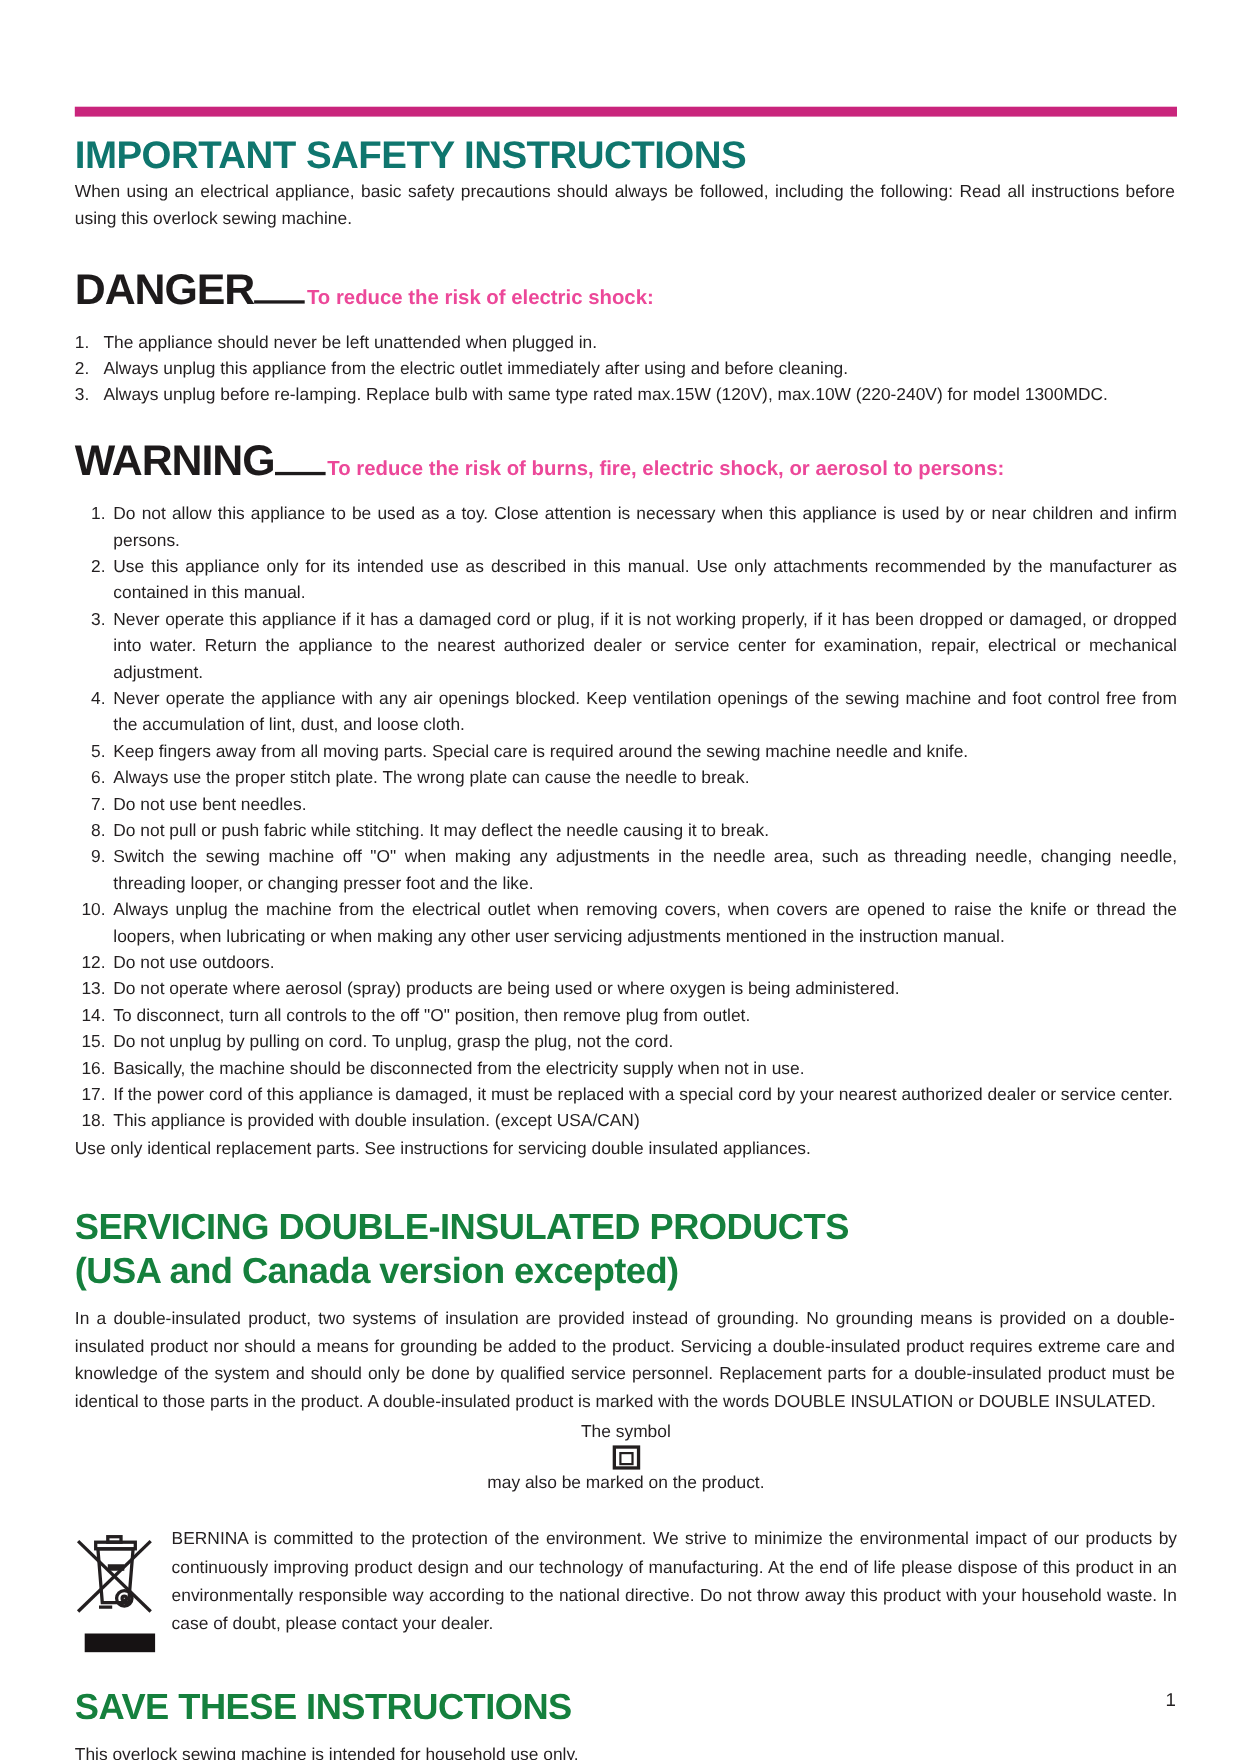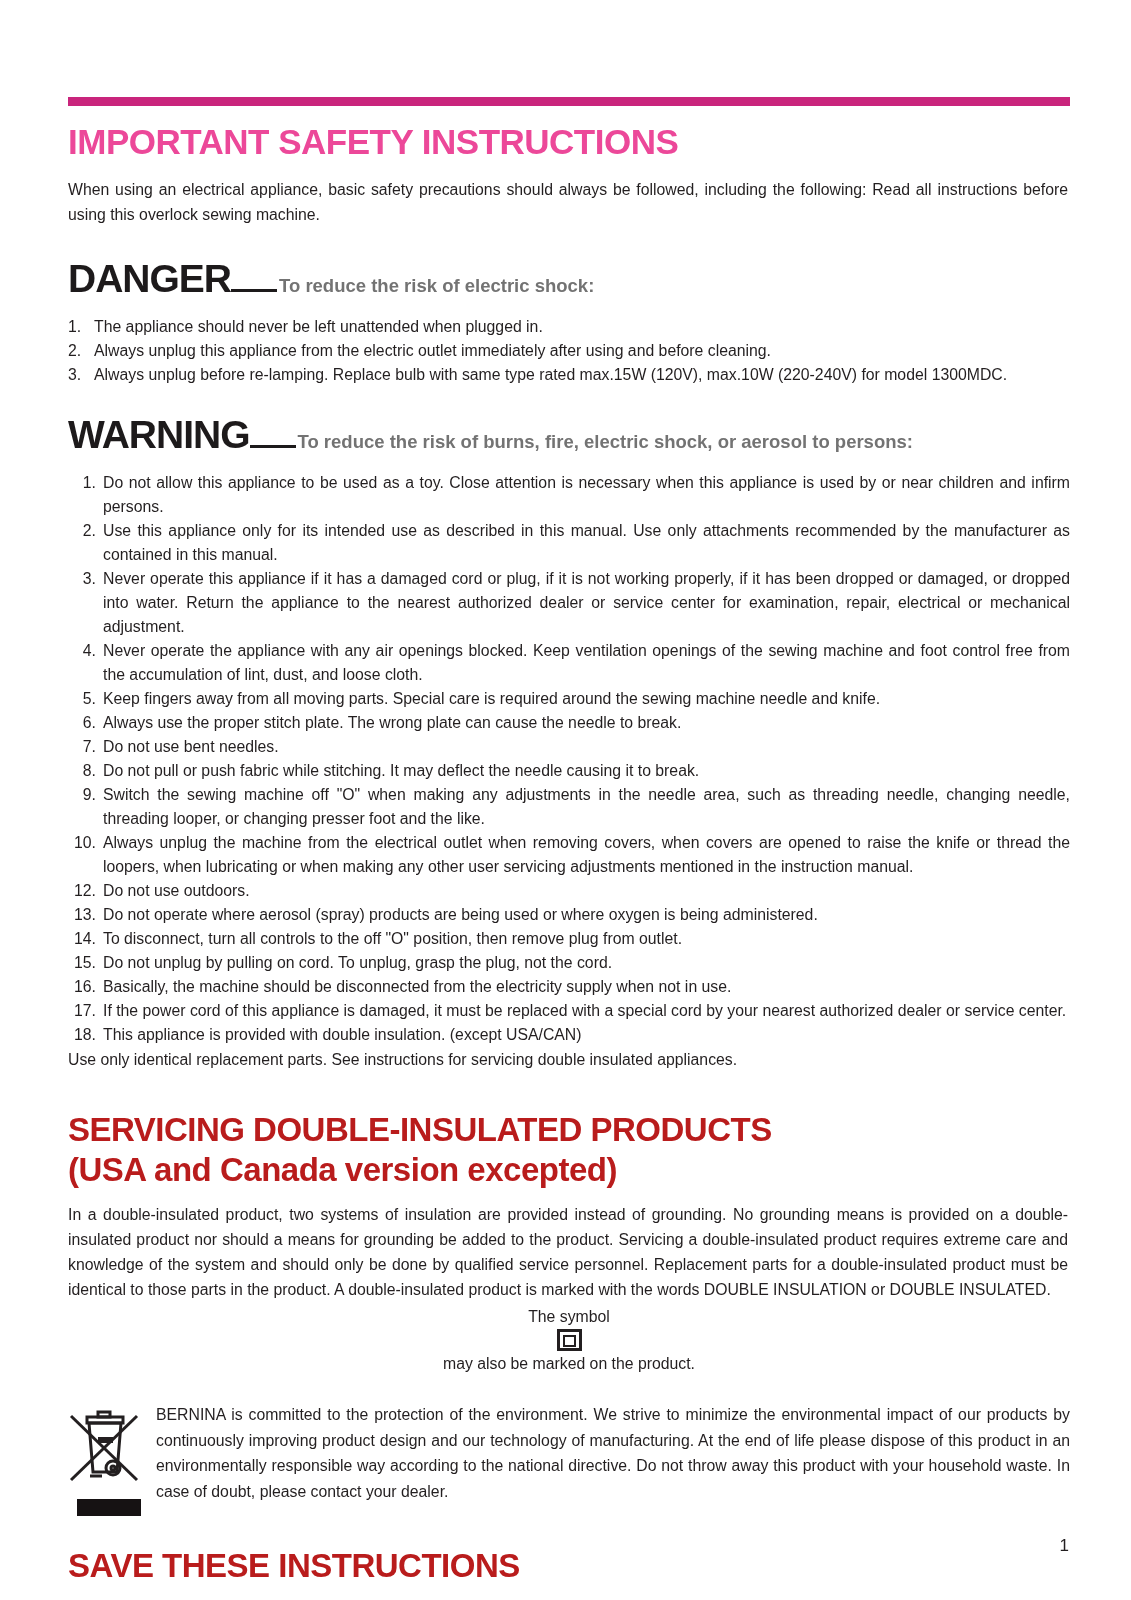--- a/index.html
+++ b/index.html
@@ -27,22 +27,21 @@
     width: 1002px;
     height: 9px;
     background: #c9257c;
     margin-bottom: 16px;
   }
 
   h1.page-title {
     font-size: 35px;
     font-weight: bold;
     letter-spacing: -0.5px;
-    color: #ec4899;
-    margin-bottom: 15px;
+    color: #0f766e;
   }
 
   .body-text {
     font-size: 15.8px;
     line-height: 25px;
     text-align: justify;
   }
 
   .intro { margin-bottom: 30px; width: 1000px; }
 
@@ -56,21 +55,21 @@
   .heading-rule {
     display: inline-block;
     width: 46px;
     height: 3px;
     background: #1d1a1b;
     vertical-align: baseline;
   }
   .alert-sub {
     font-size: 18.5px;
     font-weight: bold;
-    color: #737373;
+    color: #ec4899;
     padding-left: 2px;
   }
 
   .num-list { list-style: none; margin-bottom: 26px; }
   .num-item { display: flex; align-items: flex-start; }
   .num-item .num {
     flex: 0 0 28px;
     text-align: right;
     font-size: 15.8px;
     line-height: 24px;
@@ -90,21 +89,21 @@
     font-size: 15.8px;
     line-height: 24px;
     margin-top: 1px;
     margin-bottom: 38px;
   }
 
   h2.big-heading {
     font-size: 33px;
     font-weight: bold;
     letter-spacing: -0.5px;
-    color: #b91c1c;
+    color: #15803d;
     line-height: 40px;
     margin-bottom: 12px;
   }
 
   .servicing-paragraph { width: 1000px; }
 
   .symbol-line {
     font-size: 15.8px;
     line-height: 25px;
     margin-top: 2px;

